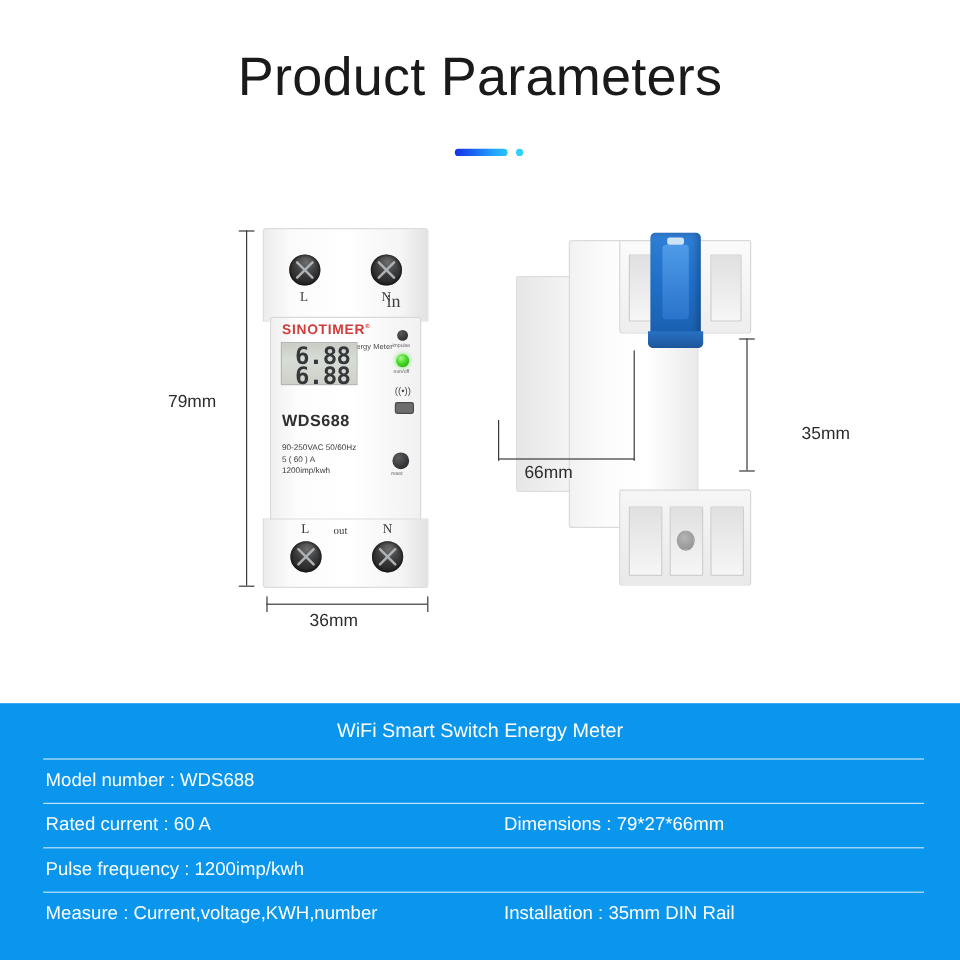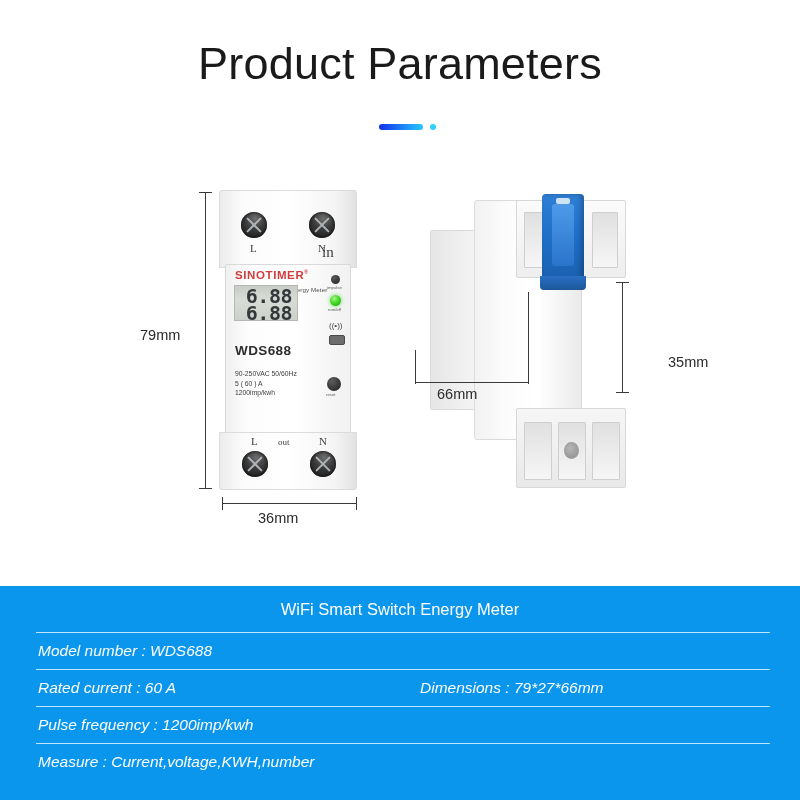--- a/index.html
+++ b/index.html
@@ -190,21 +190,21 @@
   #spec-table{
     position:absolute; left:0; top:586px; width:800px; height:214px;
     background:#0b96ee;
   }
   #spec-header{
     position:absolute; left:0; top:0; width:800px; height:46px;
     line-height:46px; text-align:center;
     color:#ffffff; font-size:16.5px;
   }
   #spec-grid{
-    position:absolute; left:36px; top:46px; width:734px;font-style:italic;
+    position:absolute; left:36px; top:46px; width:734px;
   }
   .spec-row{
     display:flex; height:36px; align-items:center;
     border-top:1px solid #bfe4fb;
   }
   .spec-cell{
     color:#ffffff; font-size:15.5px; padding-left:2px;
   }
   .spec-cell.left{ width:380px; }
   .spec-cell.right{ flex:1; }
@@ -320,15 +320,16 @@
     </div>
     <div class="spec-row">
       <div class="spec-cell left">Rated current : 60 A</div>
       <div class="spec-cell right">Dimensions : 79*27*66mm</div>
     </div>
     <div class="spec-row">
       <div class="spec-cell right">Pulse frequency : 1200imp/kwh</div>
     </div>
     <div class="spec-row">
       <div class="spec-cell left">Measure : Current,voltage,KWH,number</div>
+      <div class="spec-cell right">Installation : 35mm DIN Rail</div>
     </div>
   </div>
 </div>
 
 </body></html>

